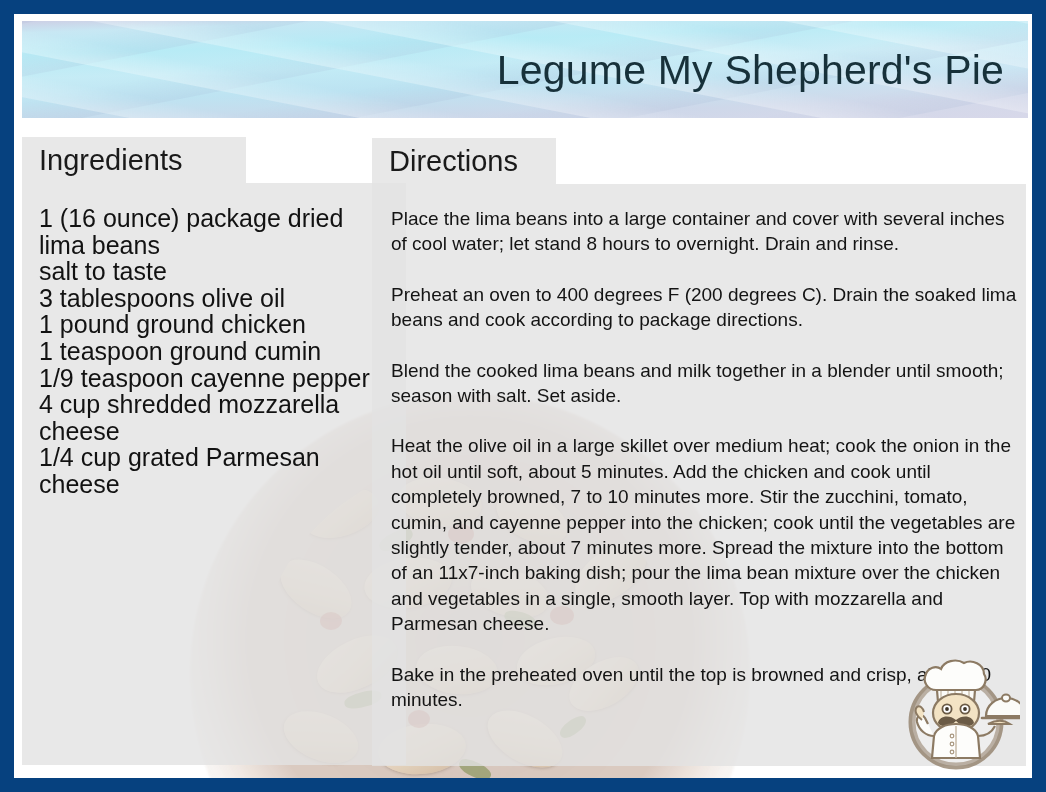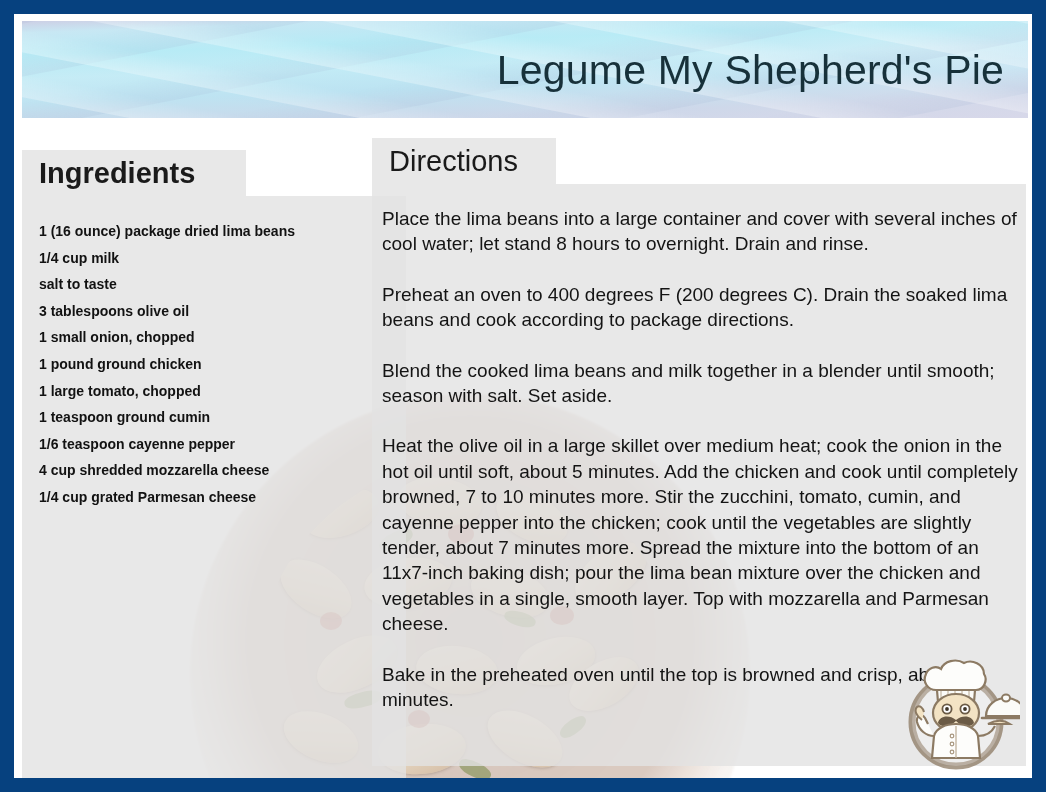--- a/index.html
+++ b/index.html
@@ -134,24 +134,23 @@
     background: rgba(168,54,38,0.60);
   }
 
   
   .panel {
     position: absolute;
     background: rgba(226,226,226,0.80);
   }
   #ingredients-panel {
     left: 8px;
-    top: 136px;
+    top: 123px;
     width: 384px;
     height: 628px;
-    font-weight: bold;
   }
   #directions-panel {
     left: 358px;
     top: 124px;
     width: 654px;
     height: 628px;
     text-decoration: underline;
   }
   .panel-notch {
     position: absolute;
@@ -175,37 +174,37 @@
     line-height: 1.2;
     color: #1a1a1a;
     white-space: nowrap;
   }
 
   .ingredient-list {
     position: absolute;
     left: 17px;
     top: 68px;
     right: 10px;
-    font-size: 14px;
+    font-size: 25px;
     line-height: 26.6px;
     color: #121212;
   }
   .ingredient-item { margin: 0; }
 
   .directions-body {
     position: absolute;
     left: 10px;
     top: 68px;
     width: 636px;
     font-size: 19px;
     line-height: 25.4px;
     color: #141414;
   }
   .direction-step {
-    margin: 0 0 25px 0;
+    margin: 0 0 25px 9px;
   }
   .direction-step:last-child { margin-bottom: 0; }
 
   
   .chef-logo {
     position: absolute;
     right: 12px;
     bottom: 8px;
     width: 128px;
     height: 120px;
@@ -252,28 +251,25 @@
         <div class="tom" style="left:150px; top:248px; width:22px; height:18px;"></div>
 
       </div>
     </div>
 
     <div class="panel" id="ingredients-panel">
       <div class="panel-notch"></div>
       <div class="section-heading">Ingredients</div>
       <div class="ingredient-list">
         <div class="ingredient-item">1 (16 ounce) package dried lima beans</div>
-        <div class="ingredient-item">1/4 cup milk</div>
         <div class="ingredient-item">salt to taste</div>
         <div class="ingredient-item">3 tablespoons olive oil</div>
-        <div class="ingredient-item">1 small onion, chopped</div>
         <div class="ingredient-item">1 pound ground chicken</div>
-        <div class="ingredient-item">1 large tomato, chopped</div>
         <div class="ingredient-item">1 teaspoon ground cumin</div>
-        <div class="ingredient-item">1/6 teaspoon cayenne pepper</div>
+        <div class="ingredient-item">1/9 teaspoon cayenne pepper</div>
         <div class="ingredient-item">4 cup shredded mozzarella cheese</div>
         <div class="ingredient-item">1/4 cup grated Parmesan cheese</div>
       </div>
     </div>
 
     <div class="panel" id="directions-panel">
       <div class="panel-notch"></div>
       <div class="section-heading">Directions</div>
       <div class="directions-body">
         <p class="direction-step">Place the lima beans into a large container and cover with several inches of cool water; let stand 8 hours to overnight. Drain and rinse.</p>

